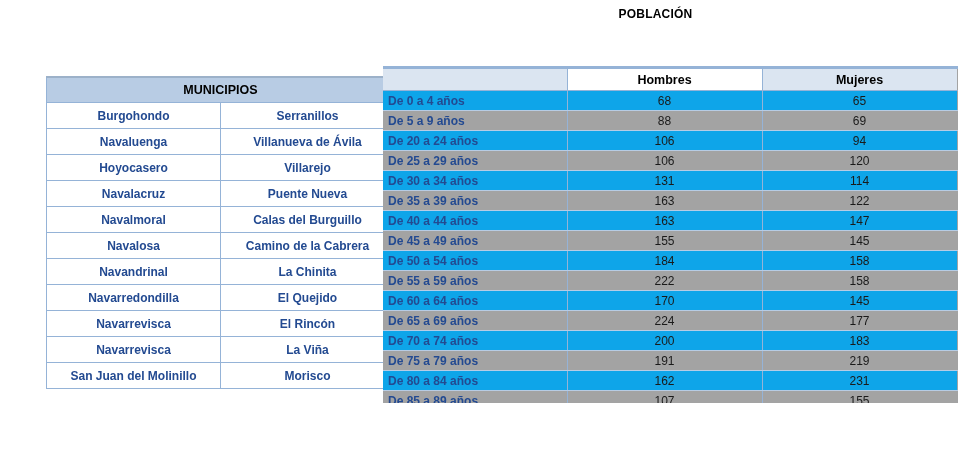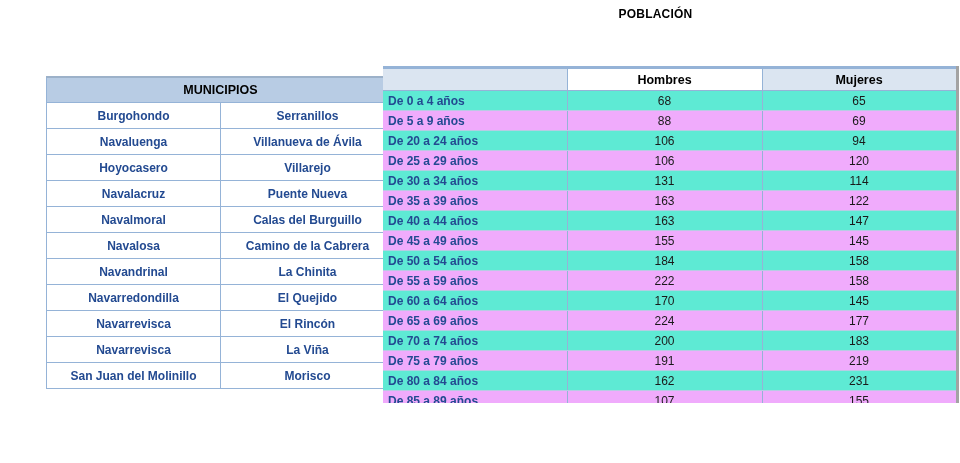--- a/index.html
+++ b/index.html
@@ -84,26 +84,26 @@
     vertical-align: middle;
     background: #ffffff;
   }
   table.pop thead th.c0 { background: #dbe5f1; }
   table.pop thead th.c2 { background: #dbe5f1; }
   table.pop tbody td {
     height: 17px;
     border-bottom: 1px solid #b7cce4;
     font-size: 12px;
     vertical-align: middle;
-    background: #5eead4;
-  }
-  table.pop tbody tr.band td { background: #f0abfc; }
+    background: #0ea5e9;
+  }
+  table.pop tbody tr.band td { background: #a3a3a3; }
   table.pop th.c1, table.pop td.c1,
   table.pop th.c2, table.pop td.c2 { border-left: 1px solid #95b3d7; }
-  table.pop th.c2, table.pop td.c2 { border-right: 3px solid #a3a3a3; margin-left: 20px; }
+  table.pop th.c2, table.pop td.c2 { border-right: 1px solid #a3a3a3; margin-left: 20px; }
   table.pop td.age {
     color: #234a91;
     font-weight: bold;
     text-align: left;
     padding-left: 5px;
   }
   table.pop td.num {
     color: #1a1a1a;
     text-align: center;
   }

